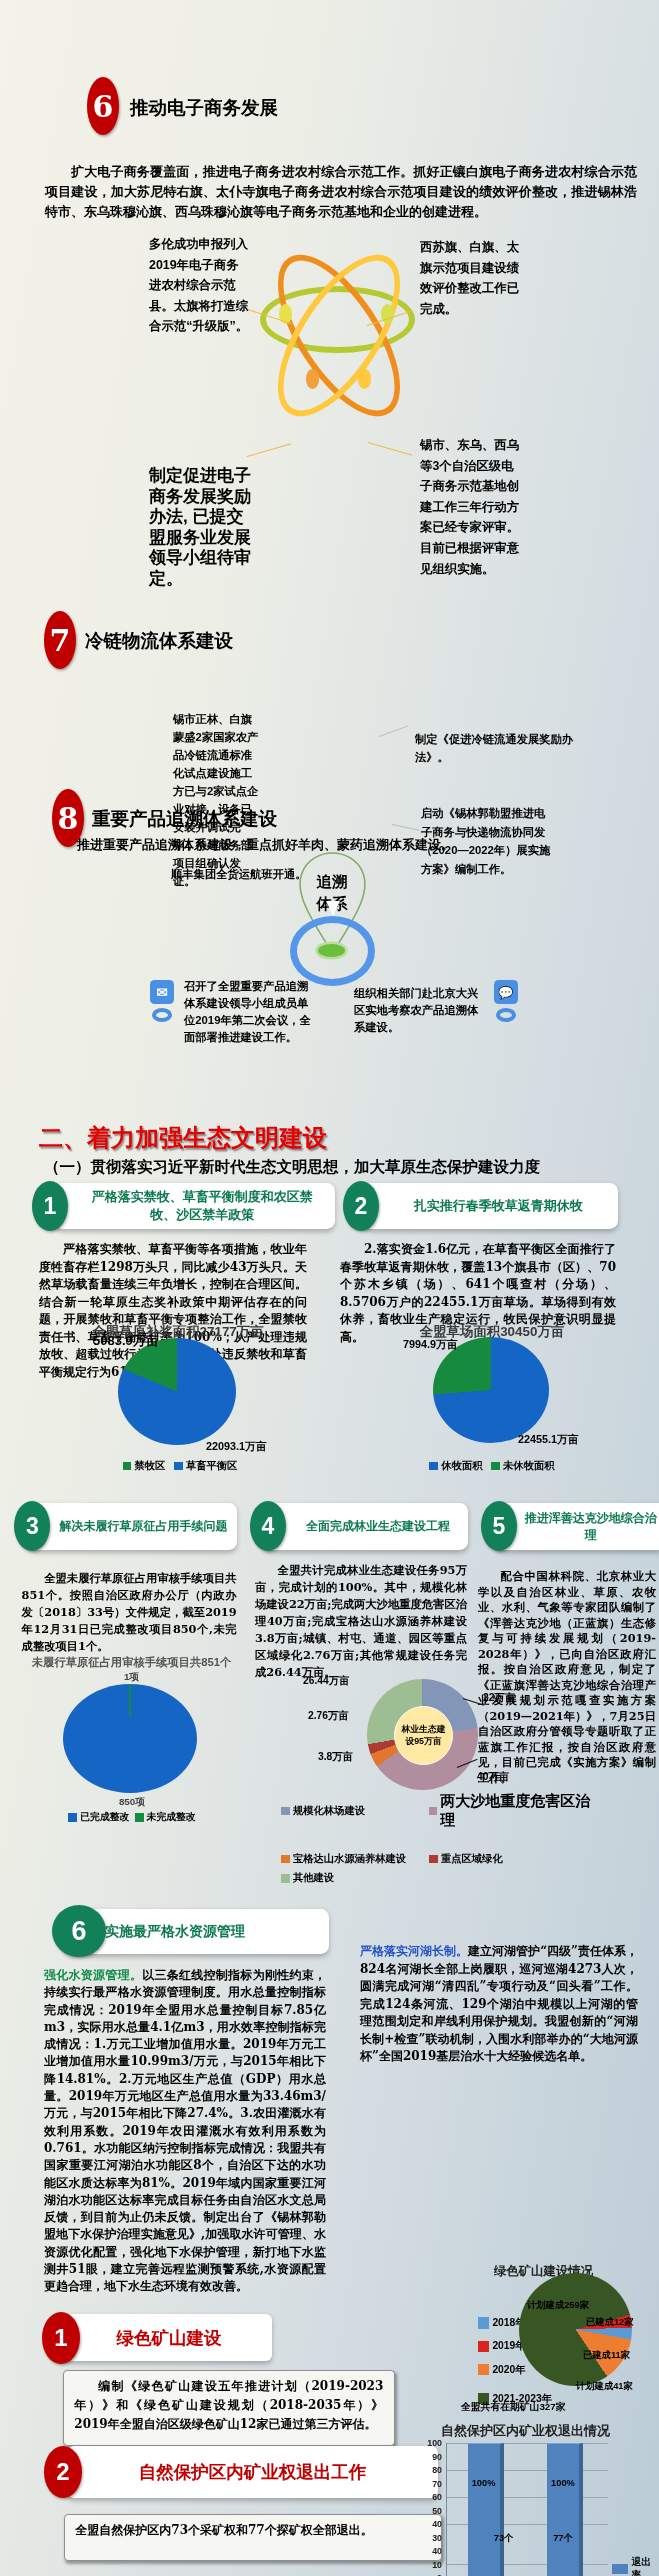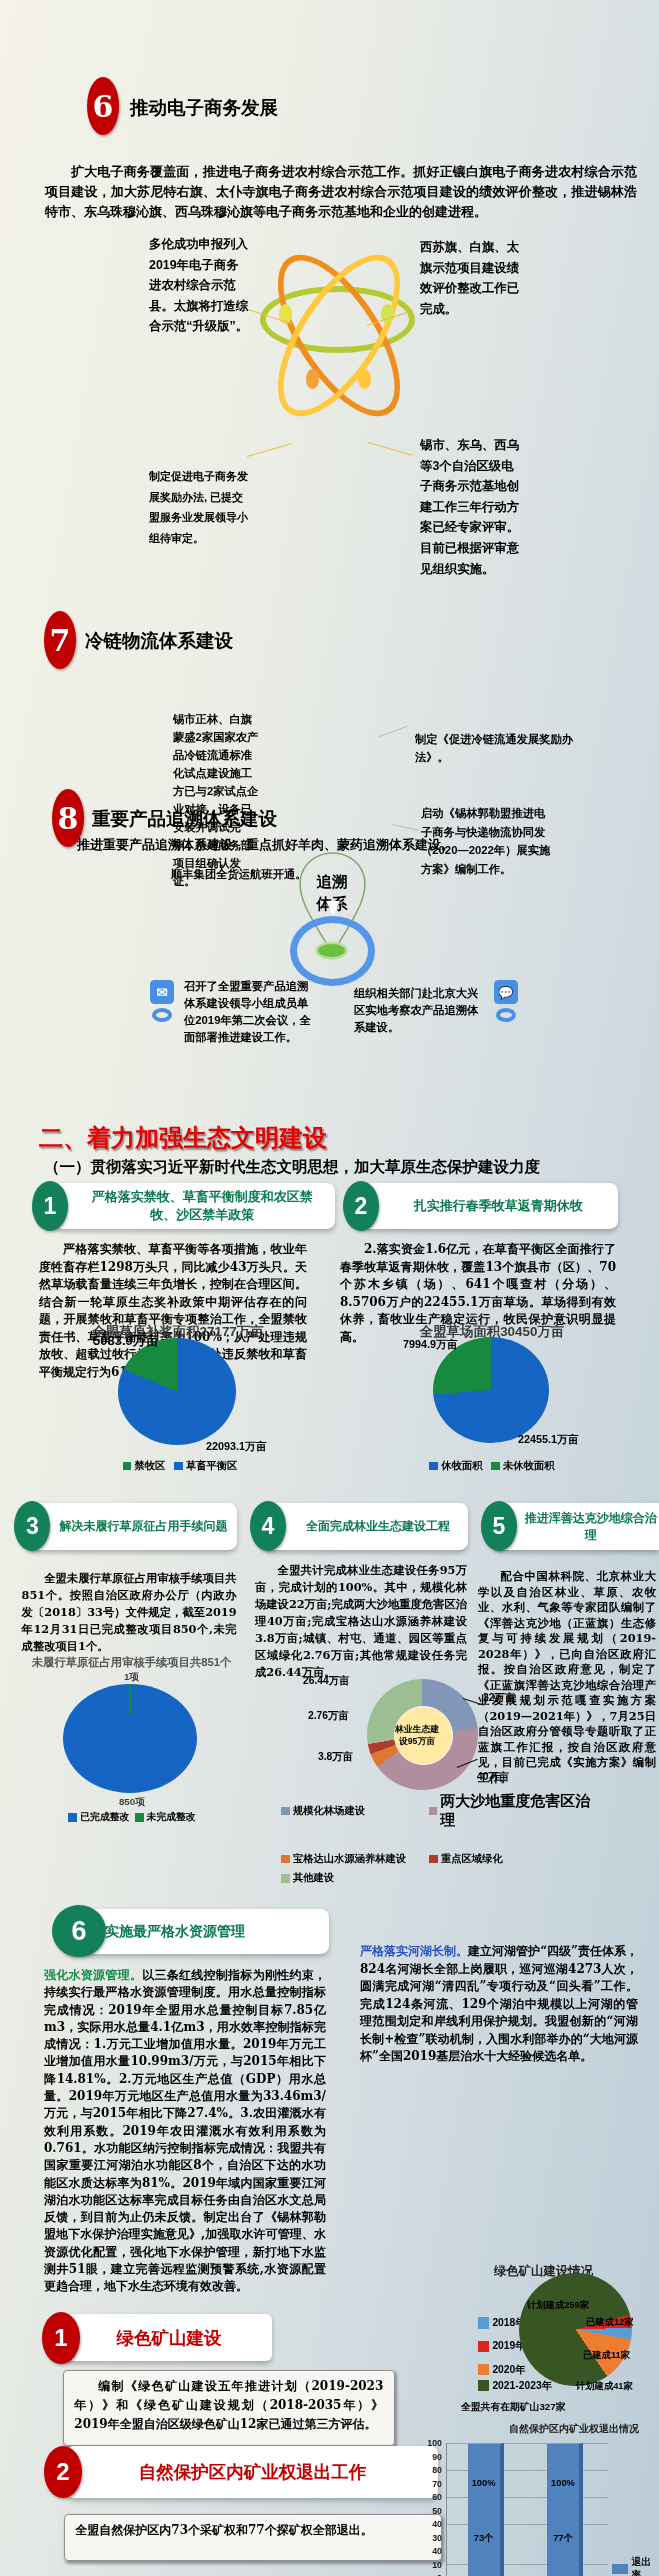--- a/index.html
+++ b/index.html
@@ -27,21 +27,21 @@
   .sw{display:inline-block;width:8.8px;height:8.8px;}
   .line{position:absolute;height:0;border-top:1px solid #111;transform-origin:left center;}
   .thinline{position:absolute;height:0;border-top:1px solid #f0b84a;transform-origin:left center;}
   .note{color:#000;font-weight:bold;}
   .ellipse-ring{border-radius:50%;box-sizing:border-box;}
   .bar{position:absolute;background:#5082be;border-right:4.1px solid #3a6494;border-top:1.5px solid #7aa3d4;box-sizing:border-box;}
   .bar-label{position:absolute;left:0;width:100%;text-align:center;font-weight:bold;font-size:9.3px;color:#000;}
   .gridplot{border-left:1px solid #7f8b94;border-bottom:1.5px solid #7f8b94;
     background:repeating-linear-gradient(to top,transparent 0 13px,#9aa5ad 13px 13.5px);}
   .ytick{font-size:8.8px;color:#222;text-align:right;font-weight:bold;}
-  .donut-hole{border-radius:50%;background:#ffe9a3;border:1px solid #fff;display:flex;align-items:center;}
+  .donut-hole{border-radius:50%;background:#ffe9a3;border:1px solid #fff;display:flex;align-items:center;justify-content:center;}
 </style>
 </head>
 <body>
 
 <div class="page">
 
   <div class="abs badge-red" style="left:87px;top:77px;width:32px;height:58px;font-size:30px;">
       <span>6</span>
     </div>
   <div class="abs sans b" style="left:130px;top:95px;font-size:18.5px;color:#000;">推动电子商务发展</div>
@@ -57,21 +57,21 @@
     <div class="abs" style="left:54px;top:111px;width:13.4px;height:19.6px;border-radius:50%;background:#f0a13c;"></div>
     <div class="abs" style="left:106px;top:111px;width:13.4px;height:19.6px;border-radius:50%;background:#ffc83d;"></div>
   </div>
   <div class="thinline" style="left:248px;top:309px;width:46px;transform:rotate(18deg);"></div>
   <div class="thinline" style="left:367px;top:325px;width:46px;transform:rotate(-18deg);"></div>
   <div class="thinline" style="left:247px;top:456px;width:46px;transform:rotate(-16deg);"></div>
   <div class="thinline" style="left:368px;top:442px;width:46px;transform:rotate(16deg);"></div>
 
   <div class="abs note sans" style="left:149px;top:234px;width:100px;font-size:12.4px;line-height:20.6px;">多伦成功申报列入2019年电子商务进农村综合示范县。太旗将打造综合示范“升级版”。</div>
   <div class="abs note sans" style="left:420px;top:237px;width:111px;font-size:12.4px;line-height:20.6px;">西苏旗、白旗、太旗示范项目建设绩效评价整改工作已完成。</div>
-  <div class="abs note sans" style="left:149px;top:466px;width:103px;font-size:11px;line-height:20.6px;">制定促进电子商务发展奖励办法, 已提交盟服务业发展领导小组待审定。</div>
+  <div class="abs note sans" style="left:149px;top:466px;width:103px;font-size:17px;line-height:20.6px;">制定促进电子商务发展奖励办法, 已提交盟服务业发展领导小组待审定。</div>
   <div class="abs note sans" style="left:420px;top:435px;width:106px;font-size:12.4px;line-height:20.6px;">锡市、东乌、西乌等3个自治区级电子商务示范基地创建工作三年行动方案已经专家评审。目前已根据评审意见组织实施。</div>
 
   <div class="abs badge-red" style="left:44px;top:611px;width:32px;height:58px;font-size:30px;">
       <span>7</span>
     </div>
   <div class="abs sans b" style="left:85px;top:628px;font-size:18.5px;color:#000;">冷链物流体系建设</div>
 
   <div class="thinline" style="left:379px;top:736px;width:31px;transform:rotate(-20deg);border-color:#bbb;"></div>
   <div class="thinline" style="left:392px;top:824px;width:28px;transform:rotate(12deg);border-color:#bbb;"></div>
 
@@ -248,21 +248,21 @@
   <div class="abs sans b ctr" style="left:448px;top:2263px;width:191px;font-size:12.4px;color:#222;">绿色矿山建设情况</div>
   <div class="abs" style="left:478px;top:2316px;width:88px;">
     <div class="legend-item" style="font-size:10.3px;margin-bottom:9.3px;">
         <span class="sw" style="width: 11.3px; height: 11.3px; background-color: rgb(91, 155, 213);"></span>
         <span>2018年</span>
       </div>
     <div class="legend-item" style="font-size:10.3px;margin-bottom:9.3px;">
         <span class="sw" style="width: 11.3px; height: 11.3px; background-color: rgb(217, 38, 28);"></span>
         <span>2019年</span>
       </div>
-    <div class="legend-item" style="font-size:10.3px;margin-bottom:2px;text-align:center;">
+    <div class="legend-item" style="font-size:10.3px;margin-bottom:15px;text-align:center;">
         <span class="sw" style="width: 11.3px; height: 11.3px; background-color: rgb(237, 125, 49);"></span>
         <span>2020年</span>
       </div>
     <div class="legend-item" style="font-size:10.3px;">
         <span class="sw" style="width: 11.3px; height: 11.3px; background-color: rgb(55, 86, 35);"></span>
         <span>2021-2023年</span>
       </div>
   </div>
   <div class="abs pie" style="left: 519px; top: 2273px; width: 113px; height: 113px; background: conic-gradient(from 146deg, rgb(55, 86, 35) 0deg, rgb(55, 86, 35) 288.67deg, rgb(217, 38, 28) 288.67deg, rgb(217, 38, 28) 302.04deg, rgb(91, 155, 213) 302.04deg, rgb(91, 155, 213) 314.3deg, rgb(237, 125, 49) 314.3deg, rgb(237, 125, 49) 360deg);"></div>
   <div class="abs sans b" style="left:527px;top:2299px;width:62px;font-size:9.3px;color:#000;">计划建成259家</div>
@@ -272,38 +272,38 @@
   <div class="abs sans b" style="left:461px;top:2401px;font-size:9.8px;">全盟共有在期矿山327家</div>
 
   <div class="abs card-white" style="left:67px;top:2446px;width:371px;height:52px;border-radius:7.2px;">
     <div class="red-title" style="width:100%;height:100%;display:flex;align-items:center;justify-content:center;font-size:17.5px;">自然保护区内矿业权退出工作</div>
   </div>
   <div class="abs badge-red" style="left:44px;top:2446px;width:38px;height:52px;font-size:24px;font-family:'Liberation Sans',sans-serif;">
       <span>2</span>
     </div>
   <div class="abs card-gray serif b" style="left:64px;top:2514px;width:355px;height:31px;font-size:12px;padding:7.2px 10.3px;">全盟自然保护区内73个采矿权和77个探矿权全部退出。</div>
 
-  <div class="abs sans b ctr" style="left:412px;top:2422px;width:227px;font-size:10px;color:#222;text-align:right;">自然保护区内矿业权退出情况</div>
+  <div class="abs sans b ctr" style="left:412px;top:2422px;width:227px;font-size:13px;color:#222;">自然保护区内矿业权退出情况</div>
   <div class="abs" style="left:418px;top:2438px;width:24px;height:145px;display:flex;flex-direction:column;justify-content:space-between;">
     <span class="ytick">100</span>
       <span class="ytick">90</span>
       <span class="ytick">80</span>
       <span class="ytick">70</span>
       <span class="ytick">60</span>
       <span class="ytick">50</span>
       <span class="ytick">40</span>
       <span class="ytick">30</span>
       <span class="ytick">40</span>
       <span class="ytick">10</span>
       <span class="ytick">0</span>
   </div>
   <div class="abs gridplot" style="left:446px;top:2443px;width:161px;height:135px;">
     <div class="bar" style="left: 20.6px; bottom: 0px; width: 36px; height: 100%;">
       <span class="bar-label" style="top:25%;">100%</span>
-      <span class="bar-label" style="top:66%;">73个</span>
+      <span class="bar-label" style="top:66%;padding-left:20px;">73个</span>
     </div>
     <div class="bar" style="left: 100px; bottom: 0px; width: 36px; height: 100%;">
       <span class="bar-label" style="top:25%;">100%</span>
       <span class="bar-label" style="top:66%;">77个</span>
     </div>
   </div>
 
   <div class="abs legend-item" style="left:612px;top:2556px;font-size:9.8px;">
       <span class="sw" style="width: 17.5px; height: 10.3px; background-color: rgb(80, 130, 190);"></span>
       <span>退出率</span>

